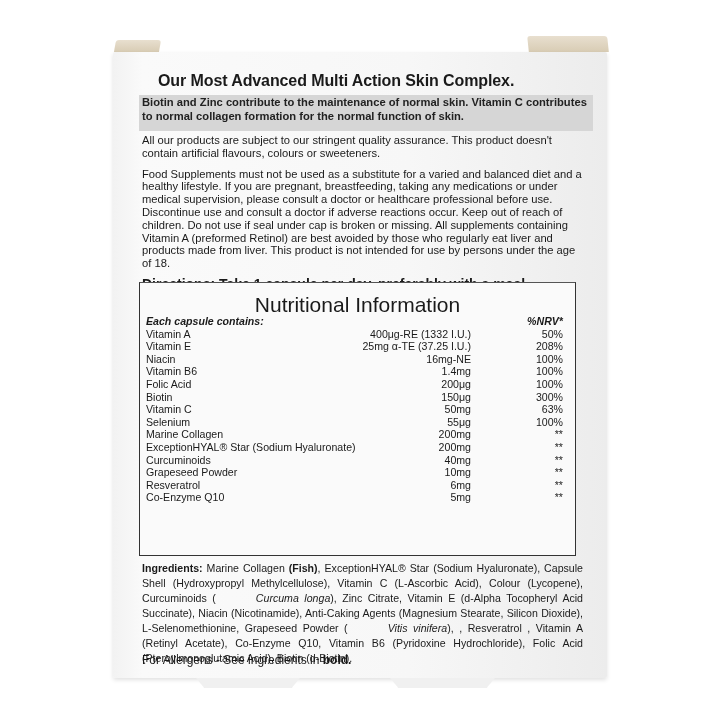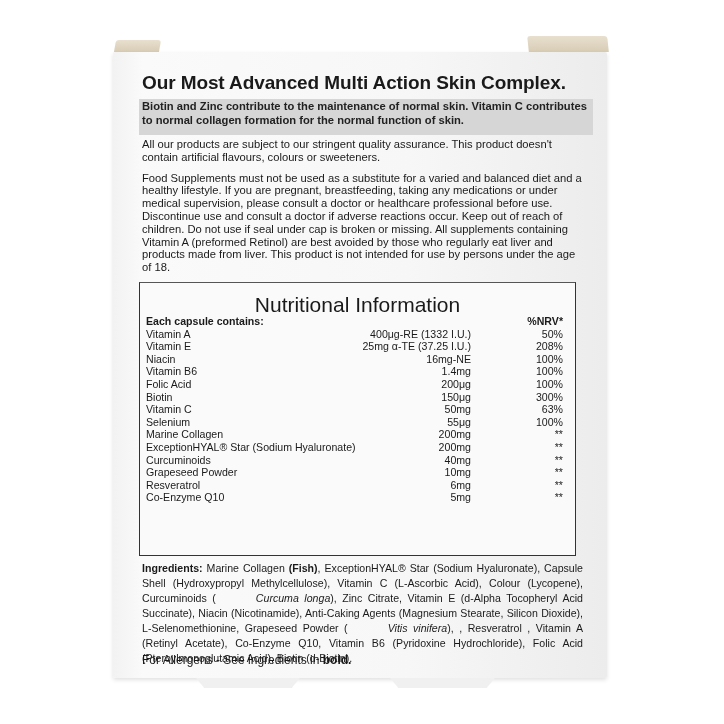--- a/index.html
+++ b/index.html
@@ -26,21 +26,21 @@
     }
     .box-tab {
       position: absolute; top: 678px; height: 10px;
       background: #f0f0f0;
       box-shadow: 0 2px 3px rgba(0,0,0,0.08);
     }
     .box-tab.a { left: 196px; width: 104px; clip-path: polygon(0 0, 100% 0, 92% 100%, 8% 100%); }
     .box-tab.b { left: 390px; width: 105px; clip-path: polygon(0 0, 100% 0, 92% 100%, 8% 100%); }
     .content { position: absolute; left: 142px; top: 72px; width: 440px; }
     .headline {
-      font-weight: bold; font-size: 19px; margin: 0 0 5px 0; letter-spacing: -0.1px;
+      font-weight: bold; font-size: 16px; margin: 0 0 5px 16px; letter-spacing: -0.1px;
     }
     .claim {
       background: #d6d6d6; font-weight: bold; font-size: 11.2px; line-height: 13.5px;
       padding: 1px 3px 8px 3px; margin-left: -3px; width: 448px; color: #222;
     }
     .para { font-size: 11.2px; line-height: 12.8px; margin: 3px 0 0 0; }
     .para.gap { margin-top: 8px; }
     .directions {
       font-weight: bold; font-size: 14px; line-height: 17px; margin-top: 6px; width: 400px;
     }
@@ -50,21 +50,21 @@
       background: #fafafa;
     }
     .nutri-title {
       text-align: center; font-weight: normal; font-size: 21px; margin-top: 10px; height: 22px;
     }
     .nrows { position: absolute; left: 6px; top: 32px; width: 420px; }
     .nrow { position: relative; height: 12.6px; font-size: 10.6px; line-height: 12.6px; }
     .nrow .n { position: absolute; left: 0; white-space: nowrap; }
     .nrow .a { position: absolute; right: 95px; white-space: nowrap; text-align: right; }
     .nrow .p { position: absolute; right: 3px; white-space: nowrap; text-align: right; }
-    .nrow.head { font-weight: bold; }
+    .nrow.head { font-weight: bold; font-style: italic; }
     .footnotes { position: absolute; left: 6px; top: 244px; font-size: 10.6px; line-height: 12.8px; }
     .ingredients {
       position: absolute; left: 142px; top: 561px; width: 441px;
       font-size: 10.6px; line-height: 15px; text-align: justify;
     }
     .allergens { position: absolute; left: 142px; top: 653px; font-size: 12px; }
     b { font-weight: bold; }
     i { font-style: italic; margin-left: 40px; }
   </style>
 </head>

